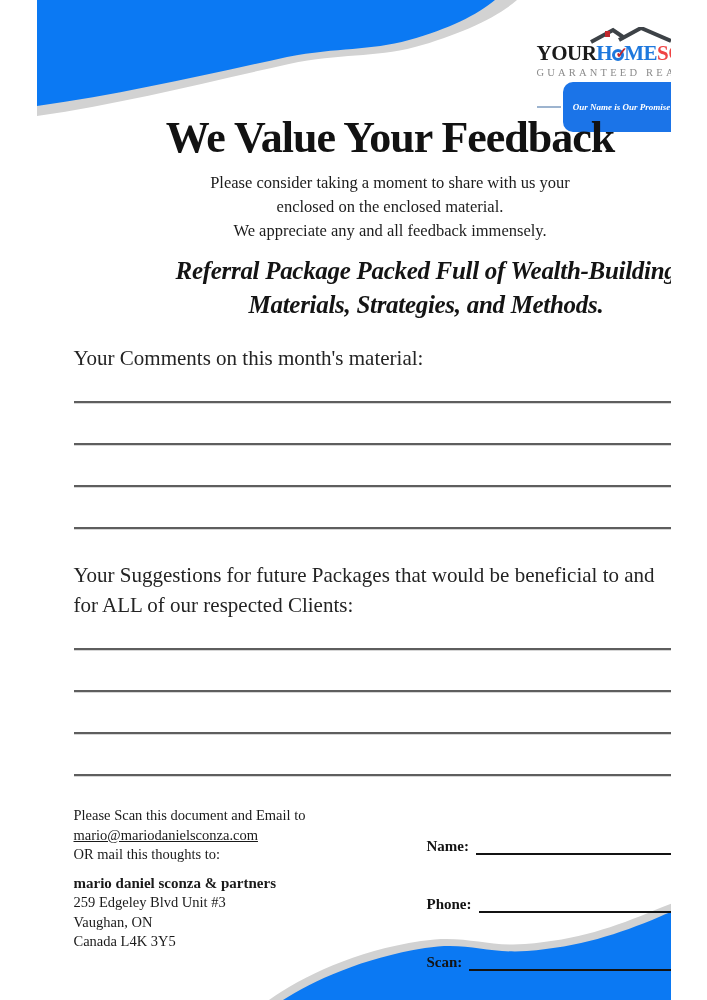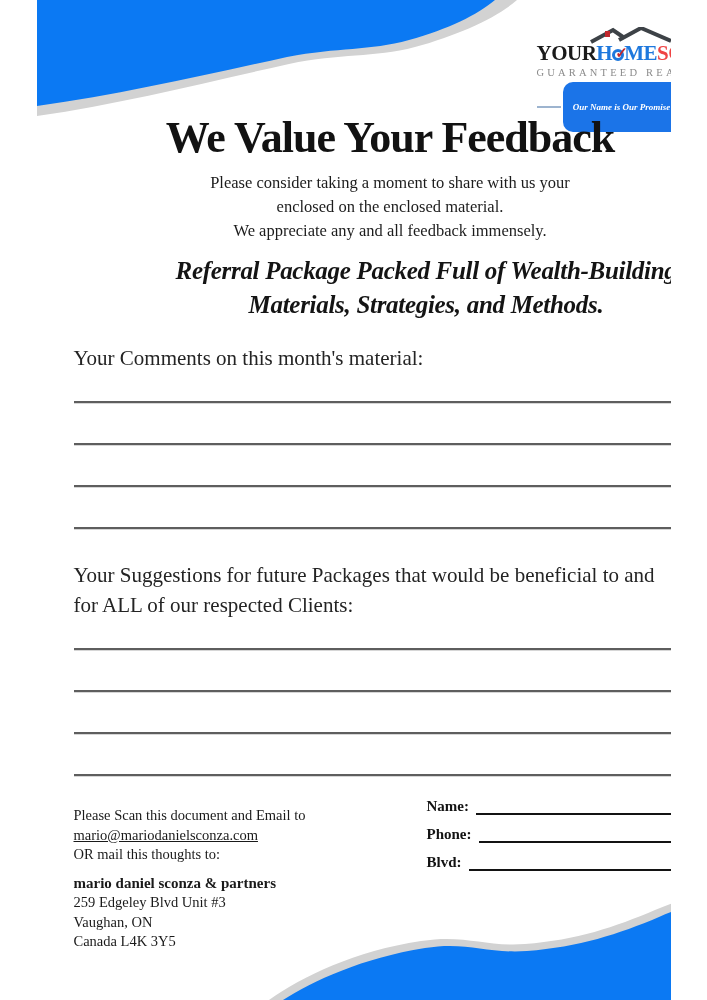--- a/index.html
+++ b/index.html
@@ -92,21 +92,21 @@
   
   .footer-left {
     position: absolute; left: 37px; top: 806px; width: 330px;
     font-size: 14.5px; line-height: 19.5px; color: #1a1a1a;
   }
   .footer-email { text-decoration: underline; color: #1a1a1a; }
   .footer-company { font-weight: 700; font-size: 15px; margin-top: 9px; }
   .footer-fields {
     position: absolute; left: 390px; top: 797px; width: 281px;
   }
-  .field-row { display: flex; align-items: flex-end; margin-bottom: 10px; height: 18px; }
+  .field-row { display: flex; align-items: flex-end; margin-bottom: 10px; height: 18px; margin-top: 40px; }
   .field-label { font-weight: 700; font-size: 15px; color: #131313; margin-right: 7px; }
   .field-line { flex: 1; border-bottom: 2.5px solid #131313; height: 14px; }
 </style>
 </head>
 <body>
 
 <div class="page">
 
   <div class="wave-top">
     <svg viewBox="0 0 707 120" preserveAspectRatio="none">
@@ -175,18 +175,18 @@
   <div class="footer-fields">
     <div class="field-row">
       <span class="field-label">Name:</span>
       <span class="field-line"></span>
     </div>
     <div class="field-row">
       <span class="field-label">Phone:</span>
       <span class="field-line"></span>
     </div>
     <div class="field-row">
-      <span class="field-label">Blvd:</span>
+      <span class="field-label">Scan:</span>
       <span class="field-line"></span>
     </div>
   </div>
 
 </div>
 
 </body></html>

